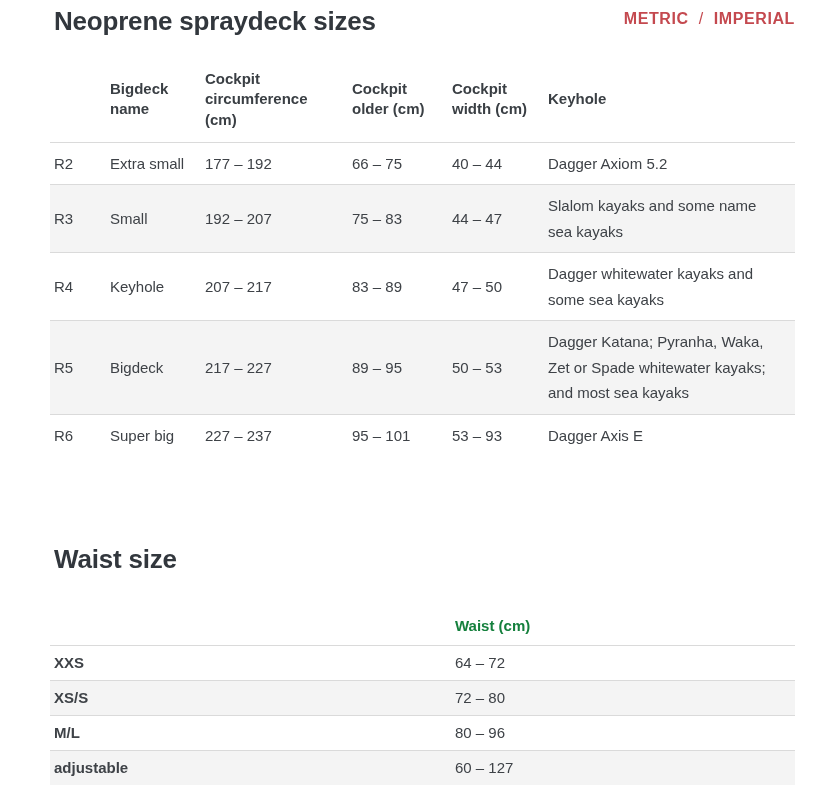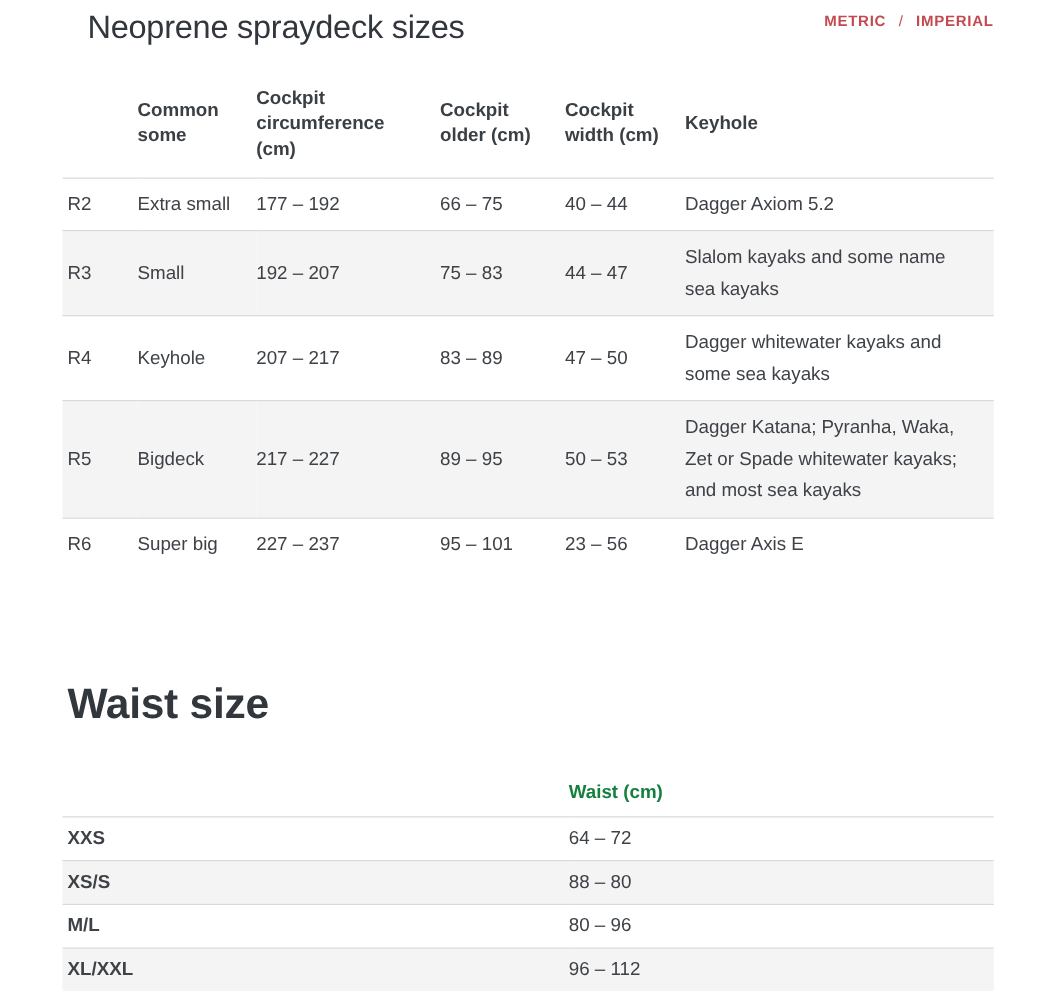--- a/index.html
+++ b/index.html
@@ -8,30 +8,30 @@
     font-family: "Liberation Sans", "DejaVu Sans", sans-serif;
     color: #3e4247;
     overflow: hidden;
   }
   .page { padding: 6px 36px 0 50px; }
 
   
   .page-header { display: flex; justify-content: space-between; align-items: flex-start; }
   .page-title {
     font-size: 26px;
-    font-weight: 400;
+    font-weight: 700;
     color: #32373d;
     letter-spacing: -0.2px;
-    margin-left: 20px;
+    margin-left: 4px;
   }
   .units-toggle {
     display: flex;
     gap: 10px;
     margin-top: 4px;
-    font-size: 12px;
+    font-size: 16px;
     font-weight: 600;
     letter-spacing: 0.6px;
     color: #c4494f;
     margin-left: 41px;
   }
   .units-toggle a {
     color: #c4494f;
     text-decoration: none;
     cursor: pointer;
   }
@@ -55,21 +55,21 @@
   table.spraydeck td {
     padding: 8px 14px 8px 0;
     line-height: 1.7;
     color: #3e4247;
   }
   table.spraydeck td.size-code { font-weight: 400; padding-left: 4px; }
   table.spraydeck thead th.size-code-header { padding-left: 4px; }
 
   
   .waist-title {
-    font-size: 34px;
+    font-size: 26px;
     font-weight: 700;
     color: #32373d;
     letter-spacing: -0.2px;
     margin: 88px 0 0 4px;
   }
   table.waist { width: 745px; margin-top: 32px; font-size: 15px; }
   table.waist thead th {
     font-weight: 700;
     color: #15803d;
     padding: 10px 0;
@@ -100,21 +100,21 @@
       <col style="width:60px">
         <col style="width:95px">
         <col style="width:147px">
       <col style="width:100px">
         <col style="width:96px">
         <col style="width:247px">
     </colgroup>
     <thead>
       <tr>
         <th class="size-code-header"></th>
-        <th>Common some</th>
+        <th>Bigdeck name</th>
         <th>Cockpit circumference (cm)</th>
         <th>Cockpit older (cm)</th>
         <th>Cockpit width (cm)</th>
         <th>Keyhole</th>
       </tr>
     </thead>
     <tbody>
       <tr>
         <td class="size-code">R2</td>
         <td>Extra small</td>
@@ -145,21 +145,21 @@
         <td>217 – 227</td>
         <td>89 – 95</td>
         <td>50 – 53</td>
         <td>Dagger Katana; Pyranha, Waka, Zet or Spade whitewater kayaks; and most sea kayaks</td>
       </tr>
       <tr>
         <td class="size-code">R6</td>
         <td>Super big</td>
         <td>227 – 237</td>
         <td>95 – 101</td>
-        <td>23 – 56</td>
+        <td>53 – 93</td>
         <td>Dagger Axis E</td>
       </tr>
     </tbody>
   </table>
 
   <h2 class="waist-title">Waist size</h2>
 
   <table class="waist">
     <colgroup>
       <col style="width:405px">
@@ -171,29 +171,25 @@
         <th>Waist (cm)</th>
       </tr>
     </thead>
     <tbody>
       <tr>
         <td class="waist-label">XXS</td>
         <td>64 – 72</td>
       </tr>
       <tr>
         <td class="waist-label">XS/S</td>
-        <td>88 – 80</td>
+        <td>72 – 80</td>
       </tr>
       <tr>
         <td class="waist-label">M/L</td>
         <td>80 – 96</td>
-      </tr>
-      <tr>
-        <td class="waist-label">XL/XXL</td>
-        <td>96 – 112</td>
       </tr>
       <tr>
         <td class="waist-label">adjustable</td>
         <td>60 – 127</td>
       </tr>
     </tbody>
   </table>
 
 </div>
 

